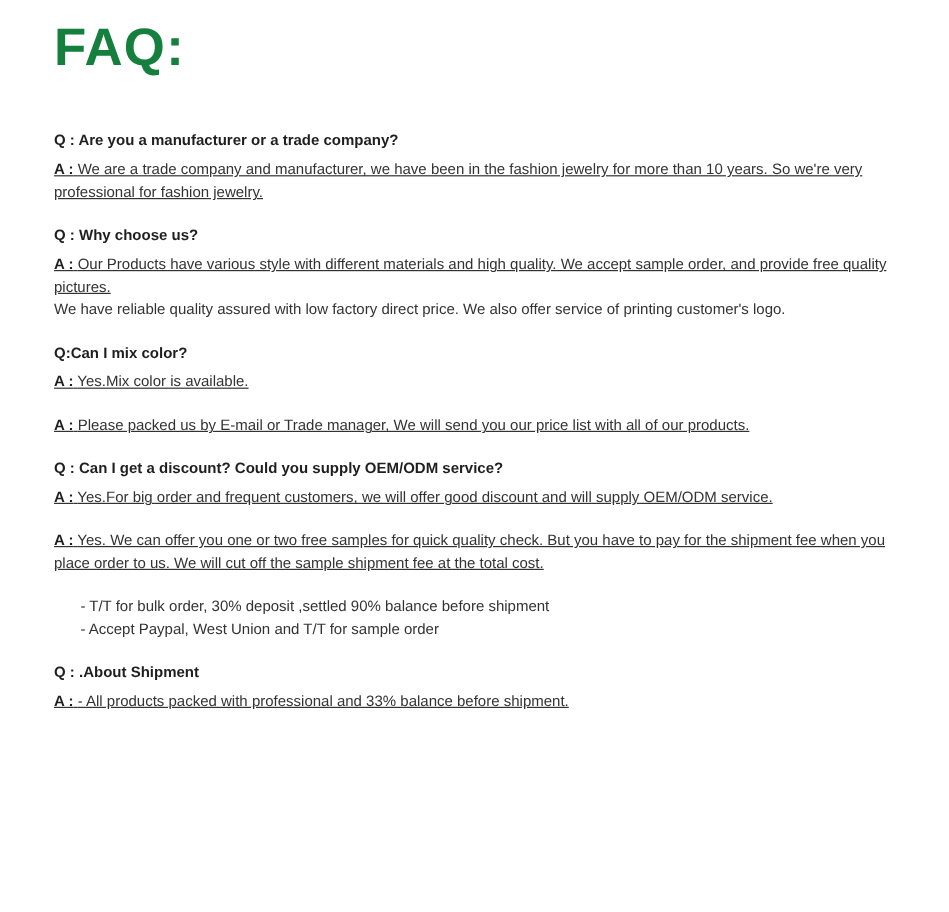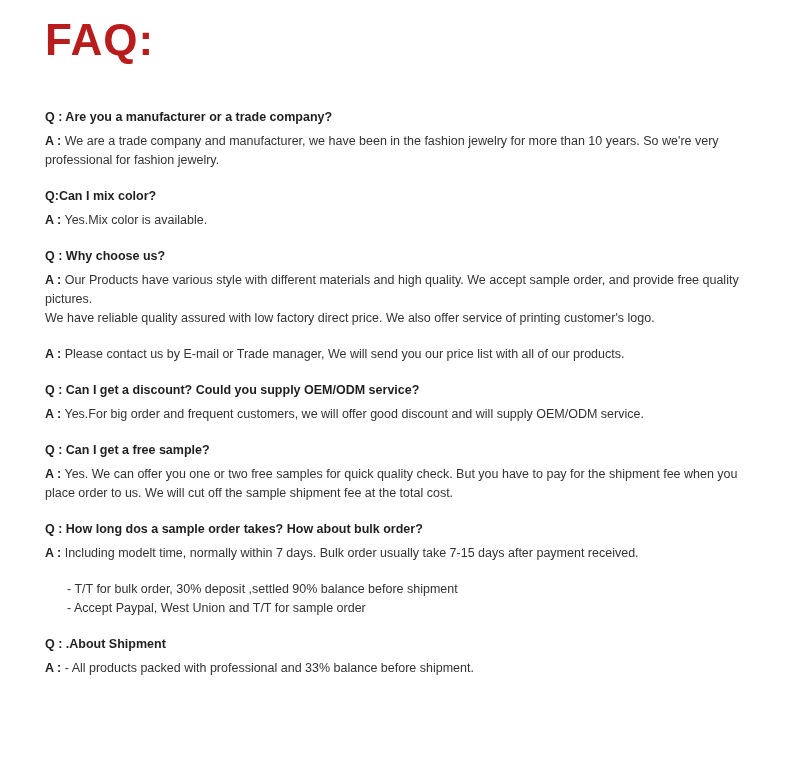--- a/index.html
+++ b/index.html
@@ -12,21 +12,21 @@
   .page {
     width: 791px;
     min-height: 760px;
     box-sizing: border-box;
     padding: 12px 46px 24px 45px;
     background: #ffffff;
   }
   .page-title {
     font-size: 44px;
     font-weight: bold;
-    color: #b91c1c;
+    color: #15803d;
     margin: 4px 0 38px 0;
     letter-spacing: 1px;
     line-height: 1.1;
   }
   .faq-list {
     max-width: 700px;
     font-size: 12.5px;
     line-height: 19px;
     margin-top: 44px;
   }
@@ -34,20 +34,21 @@
     margin-bottom: 17px;
   }
   .q {
     margin: 0 0 5px 0;
     font-weight: bold;
     color: #1f1f1f;
   }
   .a {
     margin: 0;
     color: #333333;
+    text-decoration: underline;
   }
   .a-prefix {
     font-weight: bold;
     color: #1f1f1f;
   }
   .a-line {
     margin: 0;
     color: #333333;
   }
   .a-line.indent {
@@ -62,48 +63,43 @@
   <h1 class="page-title">FAQ:</h1>
 
   <div class="faq-list">
 
     <section class="faq-item">
       <p class="q">Q : Are you a manufacturer or a trade company?</p>
       <p class="a"><span class="a-prefix">A :</span> <span>We are a trade company and manufacturer, we have been in the fashion jewelry for more than 10 years. So we're very professional for fashion jewelry.</span></p>
     </section>
 
     <section class="faq-item">
-      <p class="q">Q:Can I mix color?</p>
-      <p class="a"><span class="a-prefix">A :</span> <span>Yes.Mix color is available.</span></p>
-    </section>
-
-    <section class="faq-item">
       <p class="q">Q : Why choose us?</p>
       <p class="a"><span class="a-prefix">A :</span> <span>Our Products have various style with different materials and high quality. We accept sample order, and provide free quality pictures.</span></p>
       <p class="a-line">We have reliable quality assured with low factory direct price. We also offer service of printing customer's logo.</p>
     </section>
 
     <section class="faq-item">
-      <p class="a"><span class="a-prefix">A :</span> <span>Please contact us by E-mail or Trade manager, We will send you our price list with all of our products.</span></p>
+      <p class="q">Q:Can I mix color?</p>
+      <p class="a"><span class="a-prefix">A :</span> <span>Yes.Mix color is available.</span></p>
+    </section>
+
+    <section class="faq-item">
+      <p class="a"><span class="a-prefix">A :</span> <span>Please packed us by E-mail or Trade manager, We will send you our price list with all of our products.</span></p>
     </section>
 
     <section class="faq-item">
       <p class="q">Q : Can I get a discount? Could you supply OEM/ODM service?</p>
       <p class="a"><span class="a-prefix">A :</span> <span>Yes.For big order and frequent customers, we will offer good discount and will supply OEM/ODM service.</span></p>
     </section>
 
     <section class="faq-item">
-      <p class="q">Q : Can I get a free sample?</p>
       <p class="a"><span class="a-prefix">A :</span> <span>Yes. We can offer you one or two free samples for quick quality check. But you have to pay for the shipment fee when you place order to us. We will cut off the sample shipment fee at the total cost.</span></p>
     </section>
 
-    <section class="faq-item">
-      <p class="q">Q : How long dos a sample order takes? How about bulk order?</p>
-      <p class="a"><span class="a-prefix">A :</span> <span>Including modelt time, normally within 7 days. Bulk order usually take 7-15 days after payment received.</span></p>
-    </section>
 
     <section class="faq-item">
       <p class="a-line indent">- T/T for bulk order, 30% deposit ,settled 90% balance before shipment</p>
       <p class="a-line indent">- Accept Paypal, West Union and T/T for sample order</p>
     </section>
 
     <section class="faq-item">
       <p class="q">Q : .About Shipment</p>
       <p class="a"><span class="a-prefix">A :</span> <span>- All products packed with professional and 33% balance before shipment.</span></p>
     </section>

